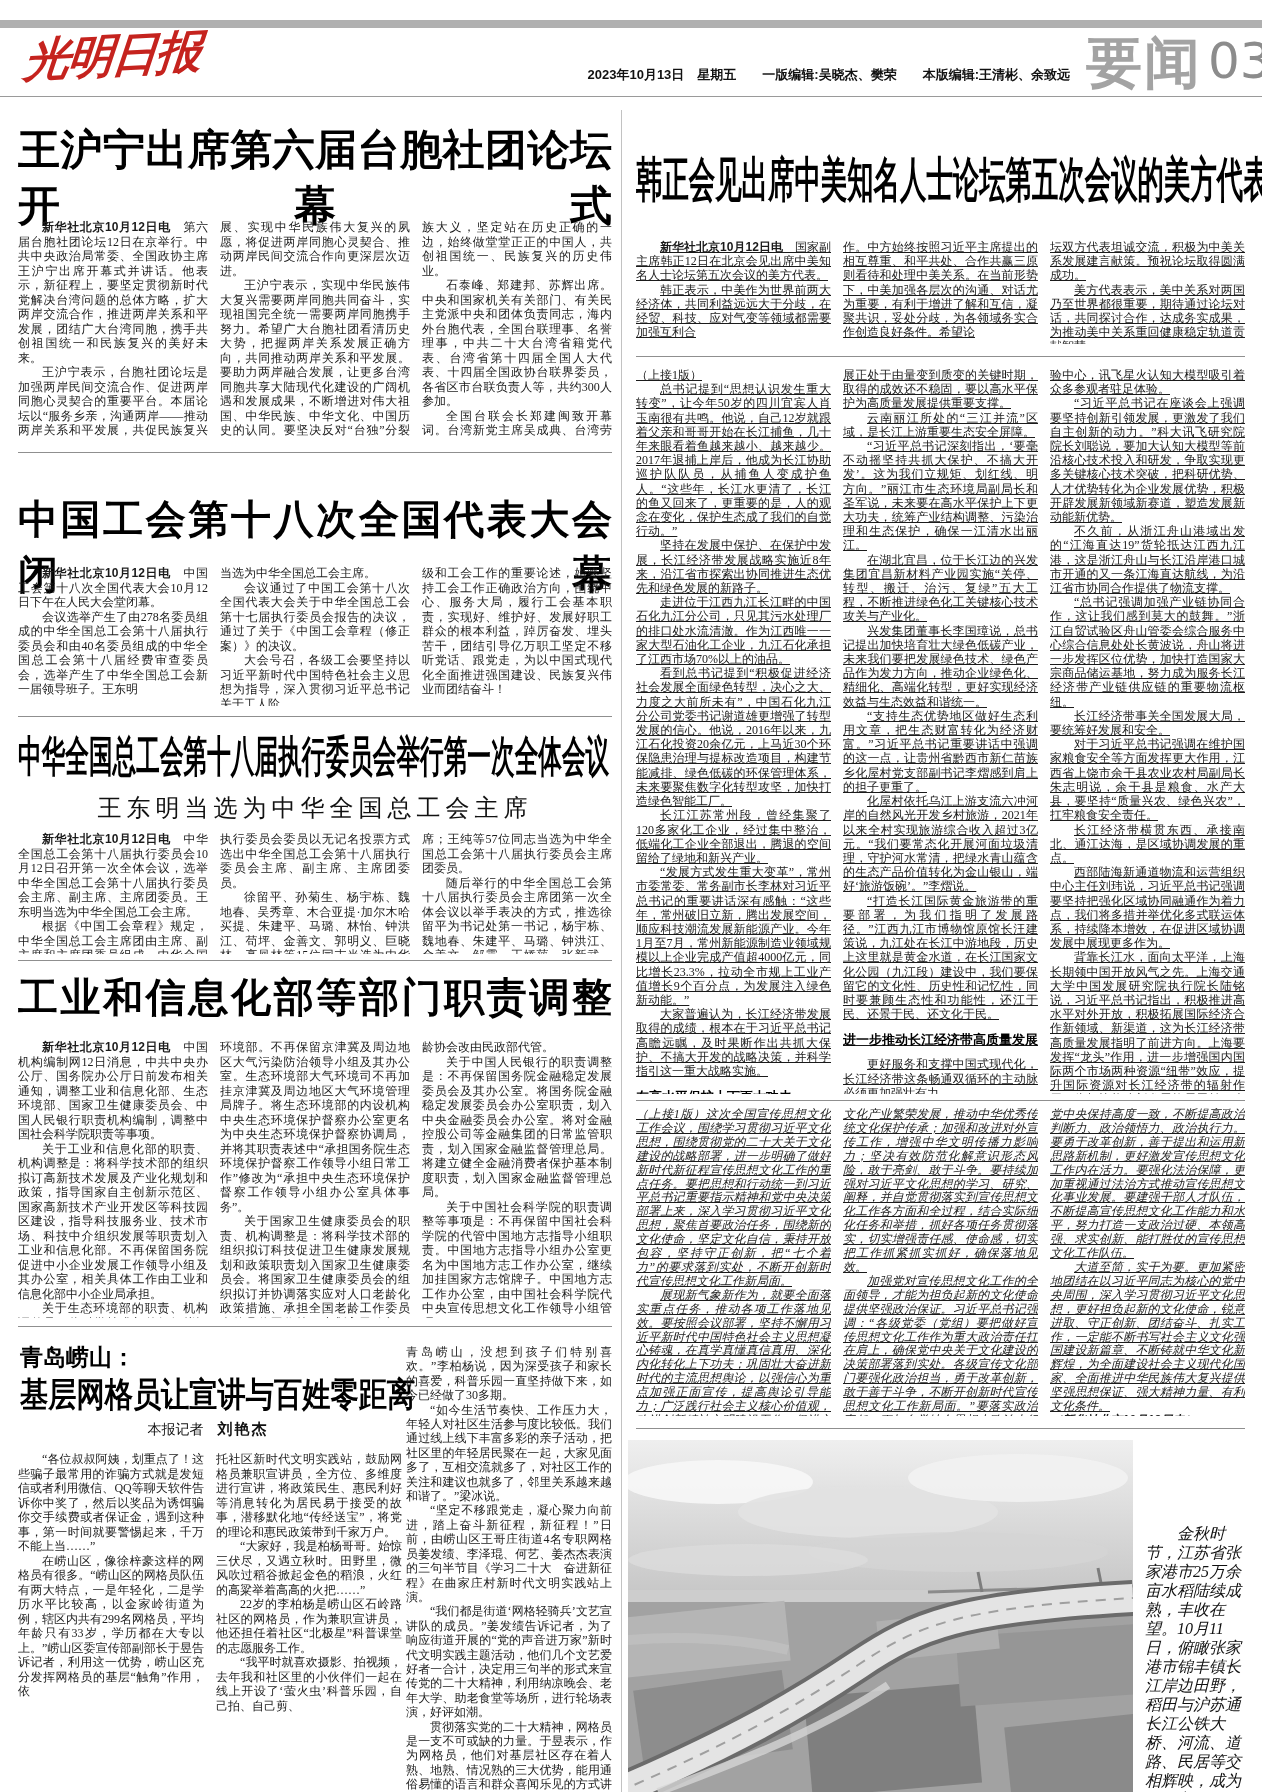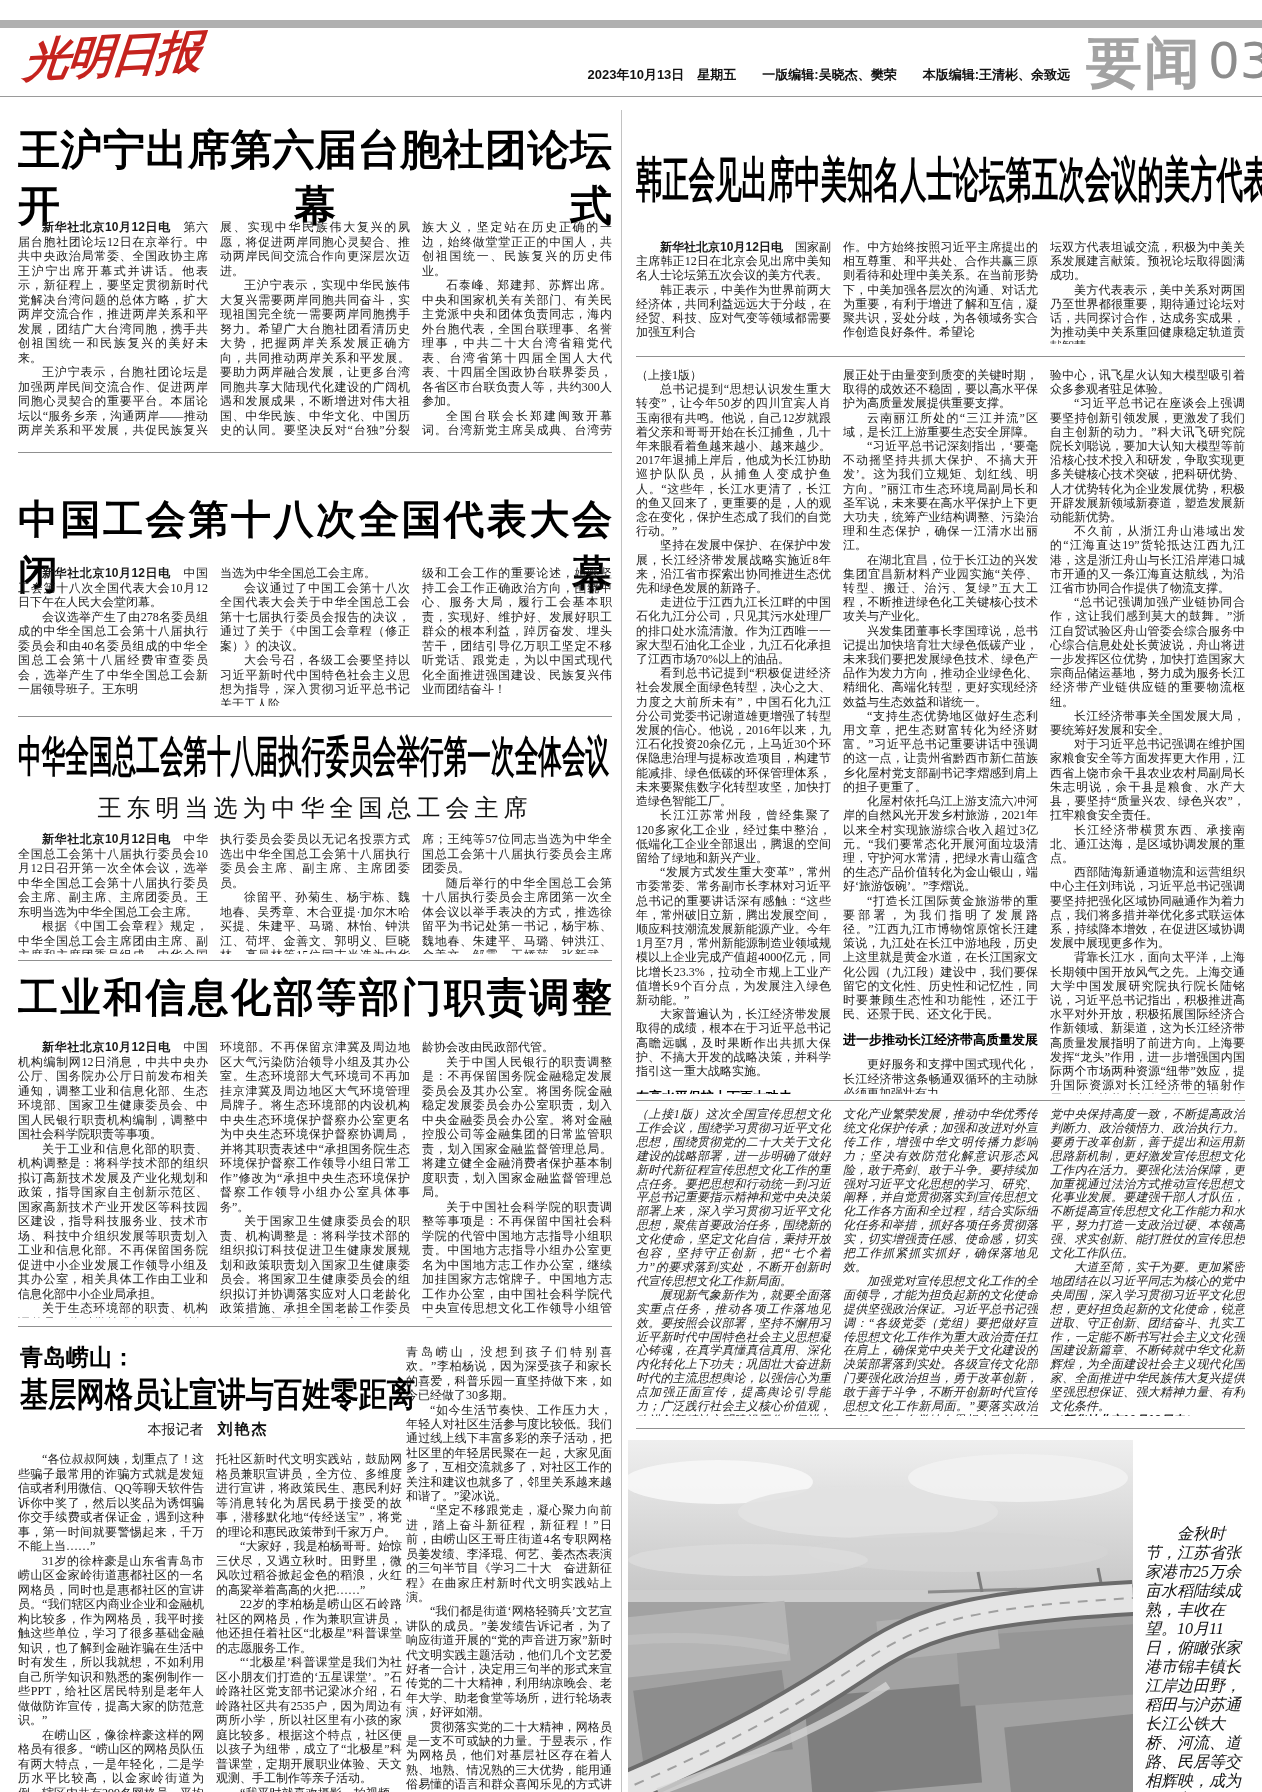--- a/index.html
+++ b/index.html
@@ -21,21 +21,21 @@
   .hr-l{position:absolute;left:18px;width:594px;height:1px;background:#8f8f8f;}
   .hr-r{position:absolute;left:636px;width:609px;height:1px;background:#8f8f8f;}
   .headline{position:absolute;left:18px;width:594px;font-weight:bold;color:#000;
             text-align:justify;text-align-last:justify;white-space:nowrap;}
   .headline.justified{white-space:normal;}
   .cols{position:absolute;display:flex;overflow:hidden;}
   .cols-l{left:18px;width:594px;gap:12px;}
   .cols-r{left:636px;width:609px;gap:12px;}
   .col{overflow:hidden;text-align:justify;}
   .cols-l .col{width:190px;}
-  .cols-r .col{width:195px;}
+  .cols-r .col{width:195px;text-decoration:underline;}
   .para{margin:0;text-indent:2em;font-size:12px;line-height:14.5px;}
   .cols-r .para{line-height:14.2px;}
   .para.noindent{text-indent:0;}
   .para strong{font-family:"Liberation Sans","DejaVu Sans",sans-serif;font-weight:bold;}
   .col-subhead{margin:7px 0 5px 0;text-indent:0;text-align:left;font-weight:bold;font-size:13px;line-height:24px;
                font-family:"Liberation Sans","DejaVu Sans",sans-serif;color:#000;}
   .condense{transform-origin:0 50%;white-space:nowrap;font-weight:bold;color:#000;}
   
   #a3-sub{position:absolute;left:18px;width:594px;text-align:center;font-size:24px;letter-spacing:5px;color:#111;}
   #a7 .para{font-style:italic;line-height:13.9px;color:#222;}
@@ -140,28 +140,26 @@
   <div id="qd-kicker">青岛崂山：</div>
   <div style="position:absolute;left:20px;top:1372px;width:400px;">
     <div class="condense" style="font-size:34px;font-family:'Liberation Sans','DejaVu Sans',sans-serif;transform:scaleX(0.83);">基层网格员让宣讲与百姓零距离</div>
   </div>
   <div id="qd-byline">
     <span>本报记者</span>　<span class="name">刘艳杰</span>
   </div>
   <div class="cols" style="left:18px;top:1452px;width:384px;gap:12px;height:340px;">
     <div class="col" style="width:186px;">
         <p class="para">“各位叔叔阿姨，划重点了！这些骗子最常用的诈骗方式就是发短信或者利用微信、QQ等聊天软件告诉你中奖了，然后以奖品为诱饵骗你交手续费或者保证金，遇到这种事，第一时间就要警惕起来，千万不能上当……”</p>
-        <p class="para">31岁的徐梓豪是山东省青岛市崂山区金家岭街道惠都社区的一名网格员，同时也是惠都社区的宣讲员。“我们辖区内商业企业和金融机构比较多，作为网格员，我平时接触这些单位，学习了很多基础金融知识，也了解到金融诈骗在生活中时有发生，所以我就想，不如利用自己所学知识和熟悉的案例制作一些PPT，给社区居民特别是老年人做做防诈宣传，提高大家的防范意识。”</p>
         <p class="para">在崂山区，像徐梓豪这样的网格员有很多。“崂山区的网格员队伍有两大特点，一是年轻化，二是学历水平比较高，以金家岭街道为例，辖区内共有299名网格员，平均年龄只有33岁，学历都在大专以上。”崂山区委宣传部副部长于昱告诉记者，利用这一优势，崂山区充分发挥网格员的基层“触角”作用，依</p>
       </div>
     <div class="col" style="width:186px;">
         <p class="para noindent">托社区新时代文明实践站，鼓励网格员兼职宣讲员，全方位、多维度进行宣讲，将政策民生、惠民利好等消息转化为居民易于接受的故事，潜移默化地“传经送宝”，将党的理论和惠民政策带到千家万户。</p>
         <p class="para">“大家好，我是柏杨哥哥。始惊三伏尽，又遇立秋时。田野里，微风吹过稻谷掀起金色的稻浪，火红的高粱举着高高的火把……”</p>
         <p class="para">22岁的李柏杨是崂山区石岭路社区的网格员，作为兼职宣讲员，他还担任着社区“北极星”科普课堂的志愿服务工作。</p>
-        <p class="para">“‘北极星’科普课堂是我们为社区小朋友们打造的‘五星课堂’。”石岭路社区党支部书记梁冰介绍，石岭路社区共有2535户，因为周边有两所小学，所以社区里有小孩的家庭比较多。根据这个特点，社区便以孩子为纽带，成立了“北极星”科普课堂，定期开展职业体验、天文观测、手工制作等亲子活动。</p>
         <p class="para">“我平时就喜欢摄影、拍视频，去年我和社区里的小伙伴们一起在线上开设了‘萤火虫’科普乐园，自己拍、自己剪、</p>
       </div>
   </div>
   <div id="qd-col3">
       <p class="para noindent">青岛崂山，没想到孩子们特别喜欢。”李柏杨说，因为深受孩子和家长的喜爱，科普乐园一直坚持做下来，如今已经做了30多期。</p>
       <p class="para">“如今生活节奏快、工作压力大，年轻人对社区生活参与度比较低。我们通过线上线下丰富多彩的亲子活动，把社区里的年轻居民聚在一起，大家见面多了，互相交流就多了，对社区工作的关注和建议也就多了，邻里关系越来越和谐了。”梁冰说。</p>
       <p class="para">“坚定不移跟党走，凝心聚力向前进，踏上奋斗新征程，新征程！”日前，由崂山区王哥庄街道4名专职网格员姜发绩、李泽琨、何艺、姜杰杰表演的三句半节目《学习二十大　奋进新征程》在曲家庄村新时代文明实践站上演。</p>
       <p class="para">“我们都是街道‘网格轻骑兵’文艺宣讲队的成员。”姜发绩告诉记者，为了响应街道开展的“党的声音进万家”新时代文明实践主题活动，他们几个文艺爱好者一合计，决定用三句半的形式来宣传党的二十大精神，利用纳凉晚会、老年大学、助老食堂等场所，进行轮场表演，好评如潮。</p>
       <p class="para">贯彻落实党的二十大精神，网格员是一支不可或缺的力量。于昱表示，作为网格员，他们对基层社区存在着人熟、地熟、情况熟的三大优势，能用通俗易懂的语言和群众喜闻乐见的方式讲好党的创新理论、讲好崂山故事，让群众愿意看、听得懂、记得住。</p>
     </div>

